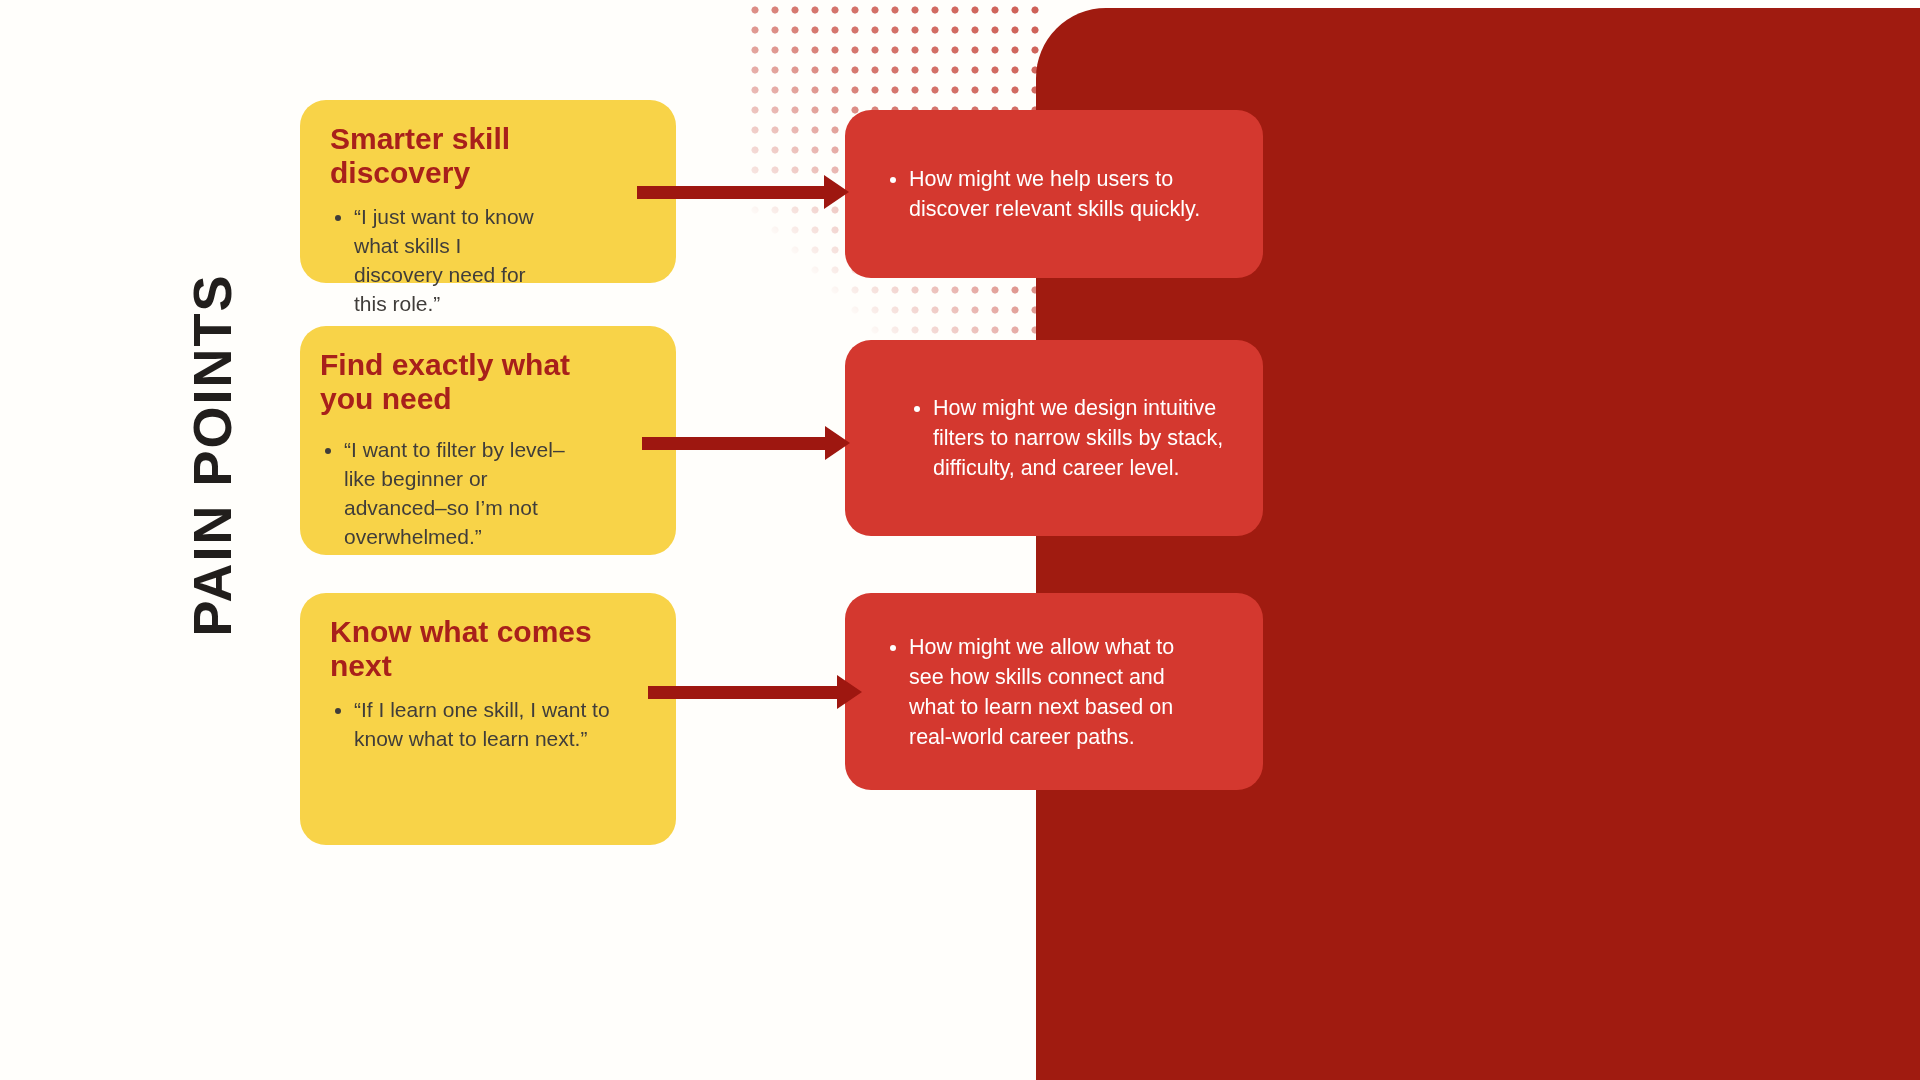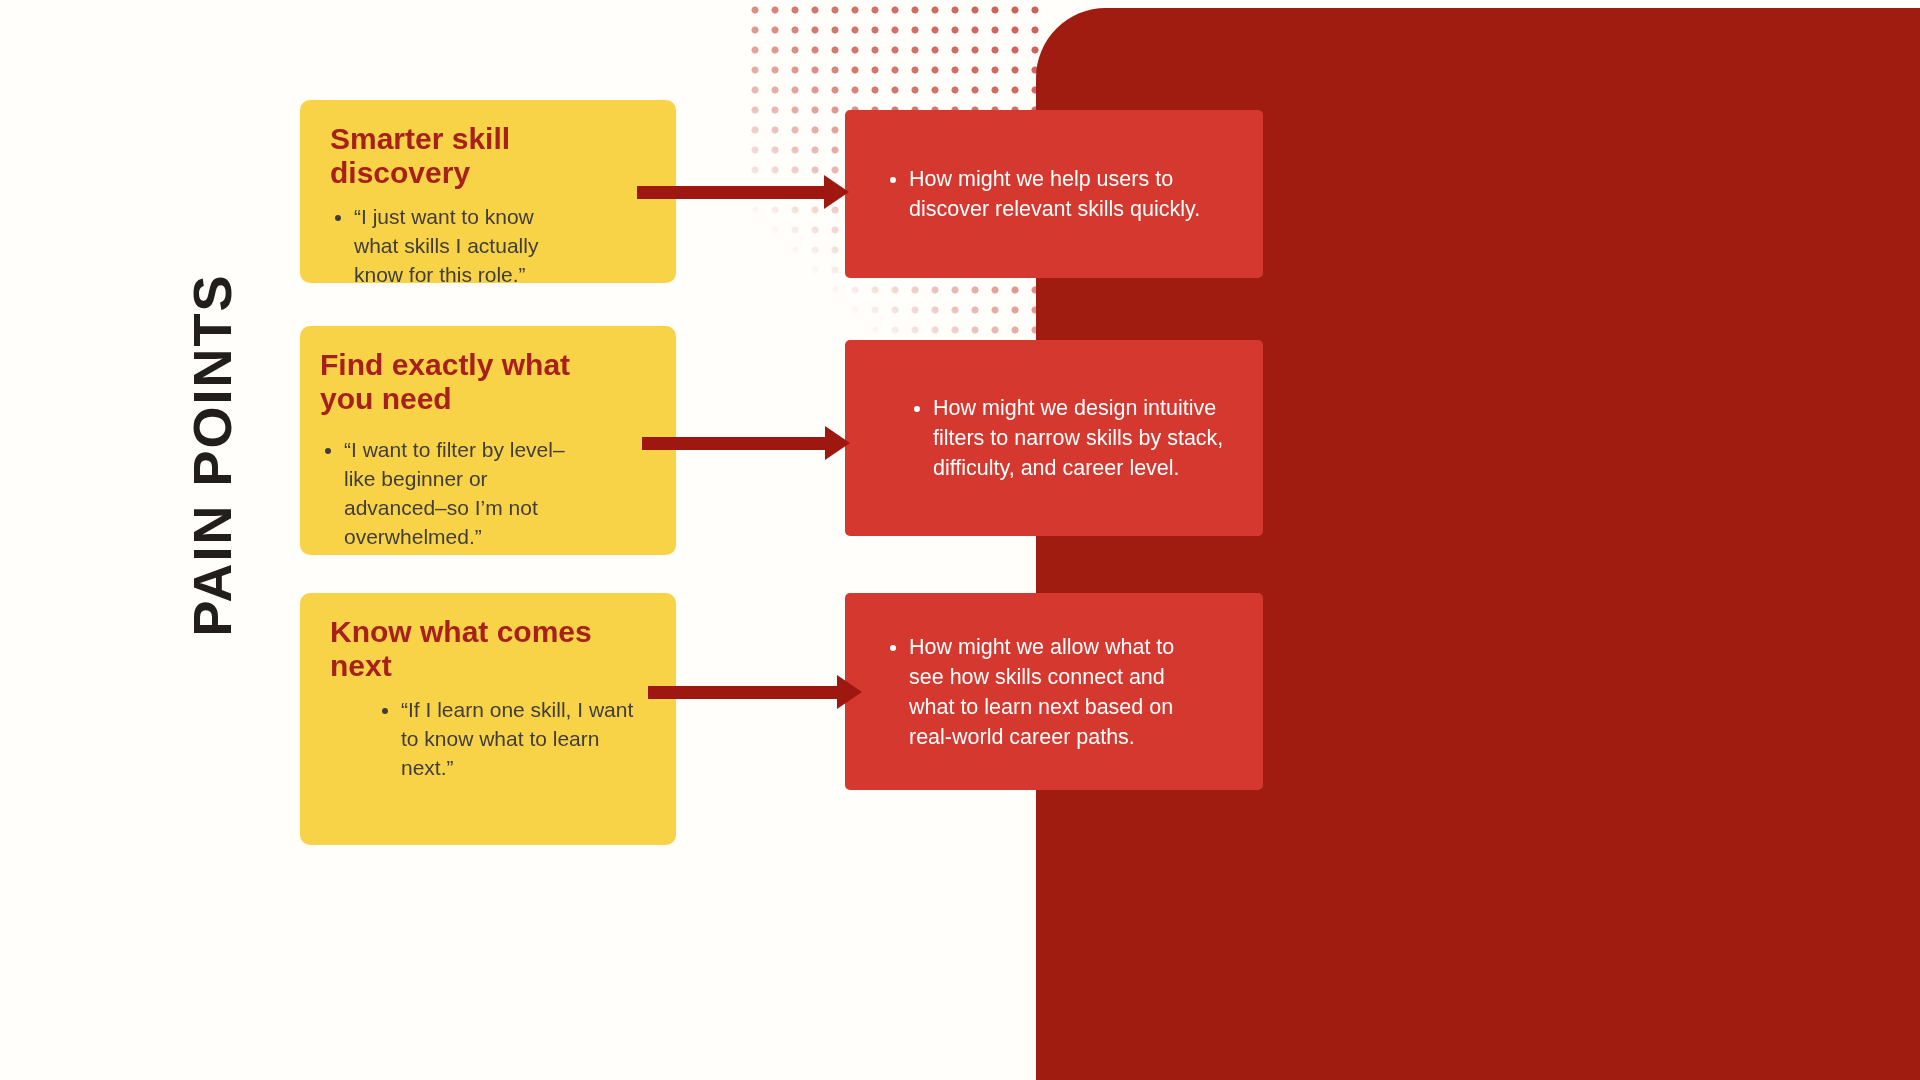--- a/index.html
+++ b/index.html
@@ -55,21 +55,21 @@
     color: var(--title-black, #211E1C);
     z-index: 2;
   }
 
   
   .pain-card {
     position: absolute;
     left: 300px;
     width: 376px;
     background: var(--card-yellow, #F8D348);
-    border-radius: 10px;
+    border-radius: 26px;
     padding: 22px 26px 24px 30px;
     z-index: 2;
   }
   .pain-card h2 {
     font-size: 30px;
     line-height: 1.12;
     font-weight: bold;
     color: var(--heading-red, #A8201B);
     max-width: 276px;
   }
@@ -80,29 +80,29 @@
   .pain-card li {
     font-size: 21px;
     line-height: 29px;
     color: var(--quote-text, #403D3A);
   }
   .card1 { top: 100px;  height: 183px; }
   .card2 { top: 326px;  height: 229px; padding-left: 20px; }
   .card3 { top: 593px;  height: 252px; }
   .card1 li { max-width: 200px; }
   .card2 li { max-width: 238px; margin-top: 20px; }
-  .card3 li { max-width: 258px; margin-left: 47px; }
+  .card3 li { max-width: 258px; }
 
   
   .hmw-card {
     position: absolute;
     left: 845px;
     width: 418px;
     background: var(--card-red, #D4382F);
-    border-radius: 5px;
+    border-radius: 26px;
     display: flex;
     align-items: center;
     padding: 20px 28px 20px 44px;
     z-index: 2;
   }
   .hmw-card ul {
     margin: 0;
     padding-left: 20px;
   }
   .hmw-card li {
@@ -144,21 +144,21 @@
 <div class="canvas">
 
   <div class="panel-red"></div>
   <div class="halftone"></div>
 
   <div class="vertical-title">PAIN POINTS</div>
 
   <section class="pain-card card1">
     <h2>Smarter skill discovery</h2>
     <ul>
-      <li>“I just want to know what skills I actually know for this role.”</li>
+      <li>“I just want to know what skills I discovery need for this role.”</li>
     </ul>
   </section>
   <div class="arrow arrow1">
     <div class="shaft"></div>
     <div class="head"></div>
   </div>
   <section class="hmw-card hmw1">
     <ul>
       <li>How might we help users to discover relevant skills quickly.</li>
     </ul>

